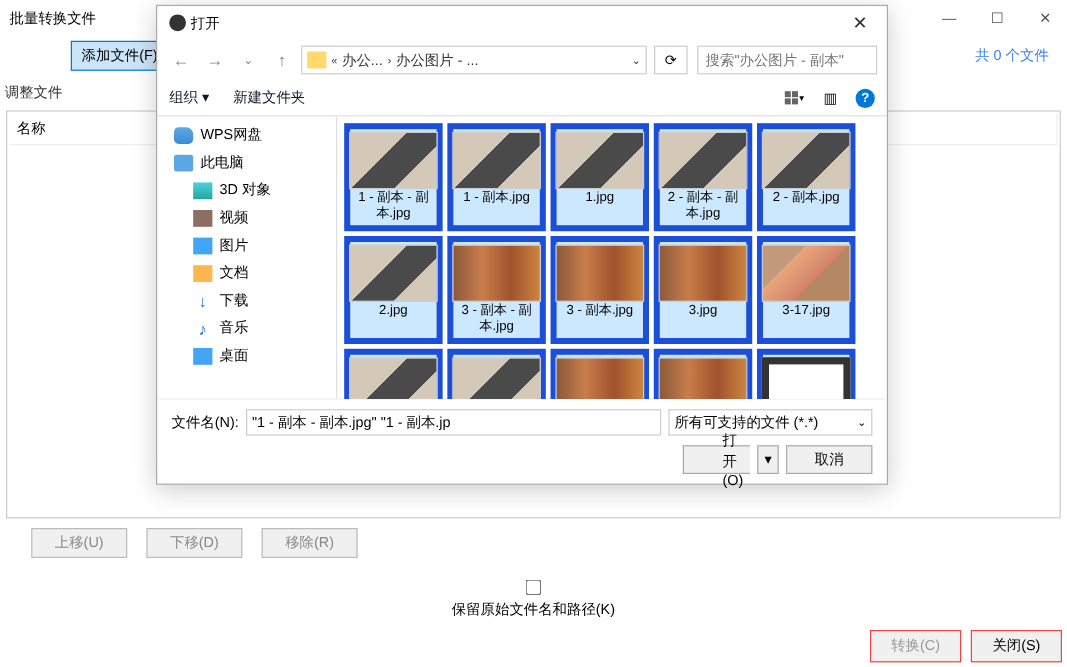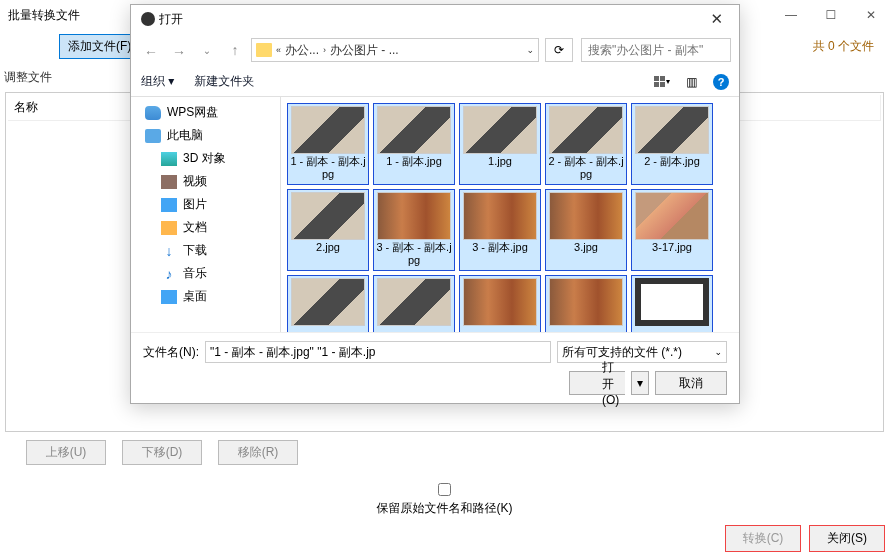--- a/index.html
+++ b/index.html
@@ -5,21 +5,21 @@
 * { box-sizing: border-box; margin: 0; padding: 0; font-family: "Microsoft YaHei", sans-serif; font-size: 12px; }
 body { background: #fff; width: 889px; height: 556px; position: relative; overflow: hidden; }
 
 
 .bg-window { position: absolute; top: 0; left: 0; right: 0; bottom: 0; }
 .bg-titlebar { height: 30px; display: flex; align-items: center; justify-content: space-between; padding: 0 8px; }
 .bg-titlebar-right { display: flex; gap: 20px; color: #555; }
 .bg-titlebar-right span { cursor: pointer; width: 20px; text-align: center; }
 .bg-toolbar { padding: 4px 15px; display: flex; justify-content: space-between; align-items: center; }
 .add-btn { border: 1px solid #0078d7; background: #cce4f7; padding: 3px 8px; color: #000; margin-left: 44px; }
-.bg-count { color: #a16207; }
+.bg-count { color: #3b82f6; }
 .bg-section-label { padding: 6px 4px; color: #333; font-size: 12px; }
 .bg-listbox { border: 1px solid #ccc; margin: 0 5px; height: 340px; background: #fff; }
 .bg-listbox th { text-align: left; font-weight: normal; padding: 4px 6px; border-right: 1px solid #eee; border-bottom: 1px solid #eee; font-size: 12px; }
 .bg-buttons { padding: 8px 5px 10px 26px; display: flex; gap: 16px; }
 .bg-btn { border: 1px solid #bbb; background: #f0f0f0; padding: 3px 0; color: #888; width: 80px; text-align: center; }
 .bg-checkbox { padding: 8px 4px; display: flex; align-items: center; gap: 4px; flex-direction: column; }
 .bg-footer { position: absolute; bottom: 4px; right: 4px; display: flex; gap: 8px; }
 .bg-footer-btn { border: 1px solid #ef4444; background: #f0f0f0; padding: 4px 0; width: 76px; text-align: center; }
 .bg-footer-btn.disabled { color: #999; }
 
@@ -55,21 +55,21 @@
 .sb-icon.cube { background: linear-gradient(#4dd0e1, #26a69a); }
 .sb-icon.video { background: #8d6e63; }
 .sb-icon.pic { background: #42a5f5; }
 .sb-icon.doc { background: #ffb74d; }
 .sb-icon.dl { color: #1976d2; font-size: 14px; display:flex; align-items:center; justify-content:center; }
 .sb-icon.music { color: #1976d2; font-size: 14px; display:flex; align-items:center; justify-content:center; }
 .sb-icon.desk { background: #42a5f5; }
 
 .dlg-files { flex: 1; padding: 6px; overflow-y: auto; display: flex; flex-wrap: wrap; gap: 4px; align-content: flex-start; }
 .file-item { width: 82px; display: flex; flex-direction: column; align-items: center; padding: 2px; border: 1px solid transparent; cursor: pointer; }
-.file-item.sel { background: #cce8ff; border: 1px solid #1d4ed8; }
+.file-item.sel { background: #cce8ff; border: 5px solid #1d4ed8; }
 .thumb { width: 74px; height: 48px; background: #888; border: 1px solid #ccc; }
 .thumb.laptop { background: linear-gradient(135deg, #d4c9b8 40%, #4a4a4a 40%, #4a4a4a 70%, #d4c9b8 70%); }
 .thumb.books { background: linear-gradient(90deg, #8b5a3c, #c97d4a, #a0522d, #cd853f); }
 .thumb.person { background: linear-gradient(135deg, #c49a7c 30%, #e8a87c 30%, #d4826b 60%, #b58863 60%); }
 .thumb.frame { background: #fff; border: 6px solid #333; }
 .file-label { text-align: center; line-height: 1.2; padding-top: 1px; word-break: break-all; font-size: 11px; height: 28px; overflow: hidden; }
 
 .dlg-footer { padding: 8px 12px; display: flex; flex-direction: column; gap: 8px; border-top: 1px solid #eee; }
 .fn-row { display: flex; align-items: center; gap: 6px; }
 .fn-label { white-space: nowrap; }

